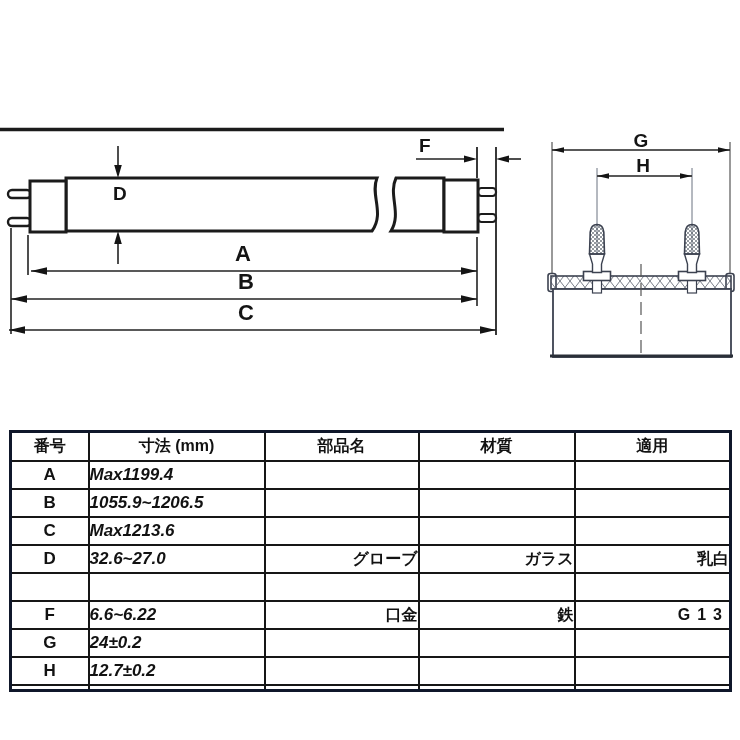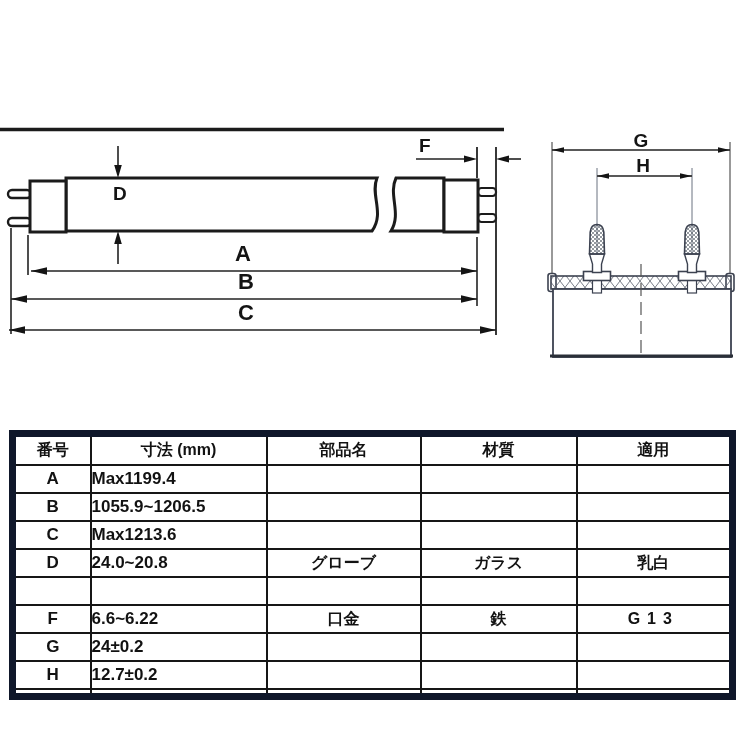--- a/index.html
+++ b/index.html
@@ -11,31 +11,31 @@
 
   svg.drawing { position:absolute; left:0; top:125px; }
 
   .lbl-big { font-family:"Liberation Sans",sans-serif; font-weight:bold; font-size:22px; fill:#141414; }
   .lbl-med { font-family:"Liberation Sans",sans-serif; font-weight:bold; font-size:19px; fill:#141414; }
 
   table.spec {
     position:absolute; left:9px; top:430px; width:720px;
     border-collapse:collapse; table-layout:fixed;
     background:#ffffff; color:#121212;
-    border:7px solid #0f172a;
+    border:3px solid #0f172a;
   }
   .spec th, .spec td {
     border:2px solid #161616; padding:0; overflow:hidden; white-space:nowrap;
     font-weight:bold; vertical-align:middle;
   }
   .spec th { height:27px; font-size:16px; text-align:center; }
   .spec td { height:26px; }
   .c-no  { text-align:center; font-size:17px; }
-  .c-dim { text-align:left; font-size:17px; padding-left:6px; }
-  .c-part, .c-mat, .c-app { text-align:center; font-size:16px; }
+  .c-dim { text-align:left; font-size:17px; padding-left:6px;font-style:italic; }
+  .c-part, .c-mat, .c-app { text-align:right; font-size:16px; }
   .spaced { letter-spacing:7px;margin-left:6px; }
   .partial td { height:3px; }
 </style>
 </head>
 <body>
 
 <div class="page">
 
   <svg class="drawing" width="740" height="250" viewBox="0 0 740 250">
     <defs>
@@ -185,21 +185,21 @@
       </tr>
       <tr>
         <td class="c-no">C</td>
         <td class="c-dim">Max1213.6</td>
         <td class="c-part"></td>
         <td class="c-mat"></td>
         <td class="c-app"></td>
       </tr>
       <tr>
         <td class="c-no">D</td>
-        <td class="c-dim">24.0~20.8</td>
+        <td class="c-dim">32.6~27.0</td>
         <td class="c-part">グローブ</td>
         <td class="c-mat">ガラス</td>
         <td class="c-app">乳白</td>
       </tr>
       <tr>
         <td class="c-no"></td>
         <td class="c-dim"></td>
         <td class="c-part"></td>
         <td class="c-mat"></td>
         <td class="c-app"></td>

